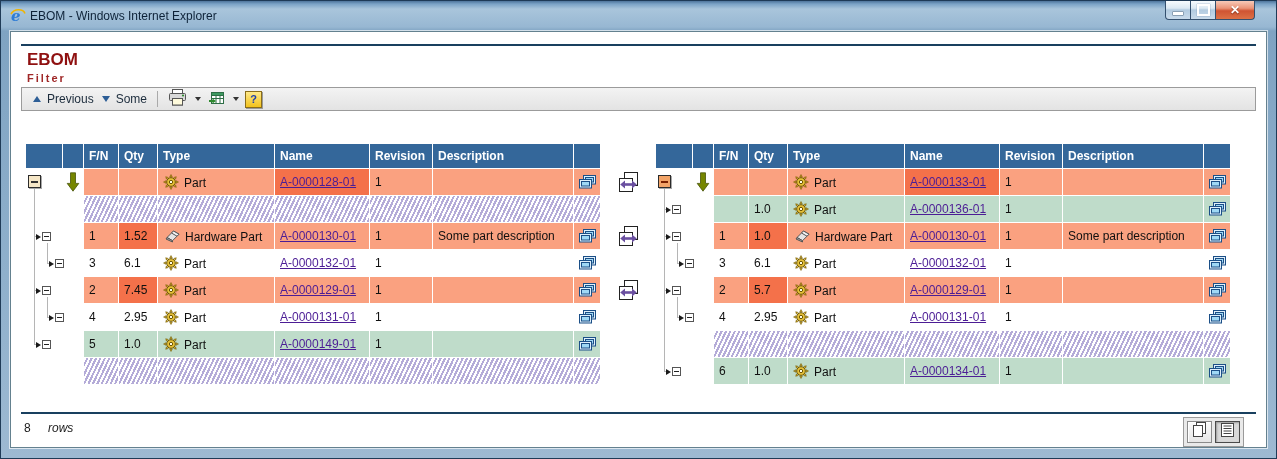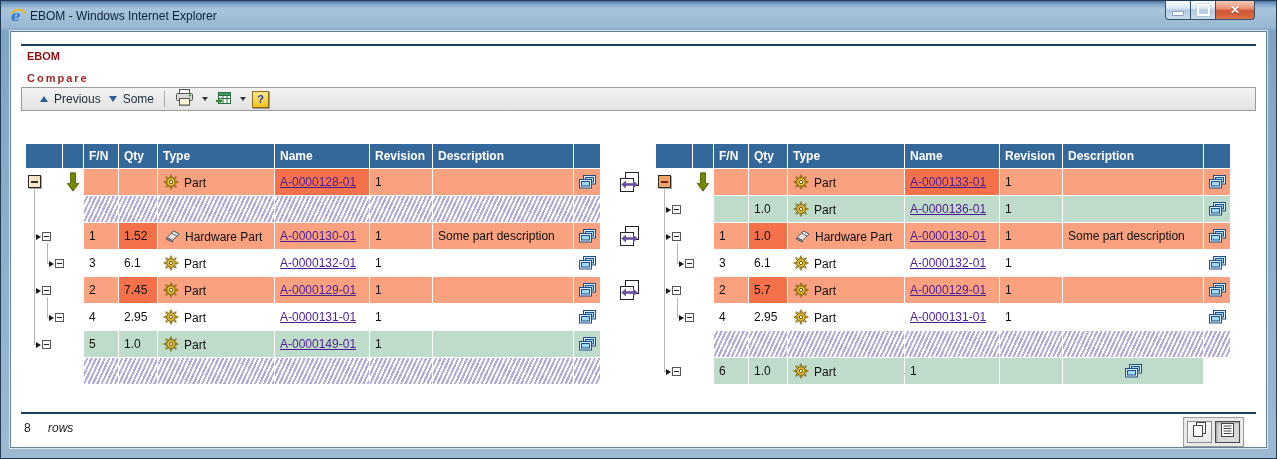--- a/index.html
+++ b/index.html
@@ -17,38 +17,38 @@
   .wbtn.close{width:39px;border-left:none;border-radius:0 0 4px 0;background:linear-gradient(#f7cab8,#ea9478 40%,#d05432 55%,#dd7146);}
   .g-min{width:10px;height:3px;background:#fff;border:1px solid #8aa0b4;margin-top:7px;border-radius:1px;}
   .g-max{width:9px;height:8px;border:2px solid #fff;box-shadow:0 0 1px #5a7a9a;background:transparent;}
   .g-close{color:#fff;font-weight:bold;font-size:12px;text-shadow:0 1px 1px #7e2d14;line-height:1;}
   
   .content{position:absolute;left:9px;right:9px;top:30px;bottom:10px;background:#fff;
     border:1px solid #64818f;box-shadow:0 0 0 1px rgba(255,255,255,.65);}
   .rule{position:absolute;left:10px;right:10px;height:2px;background:#19405f;}
   .rule.top{top:12px;}
   .rule.bottom{top:380px;}
-  .page-title{position:absolute;left:16px;top:18px;font-size:11px;font-weight:bold;color:#8f1010;}
+  .page-title{position:absolute;left:16px;top:18px;font-size:17px;font-weight:bold;color:#8f1010;}
   .page-subtitle{position:absolute;left:16px;top:40px;font-size:11px;font-weight:bold;letter-spacing:2px;color:#a02828;}
   .toolbar,.filterbar{position:absolute;left:10px;right:10px;height:22px;background:linear-gradient(#f3f3f3,#e3e3e3);
-    border:1px solid #9b9b9b;display:flex;align-items:center;padding:0 14px;box-sizing:content-box;}
+    border:1px solid #9b9b9b;display:flex;align-items:center;padding:0 7px;box-sizing:content-box;}
   .toolbar{top:55px;}
   .filterbar{top:80px;gap:7px;}
   .tbtn{display:flex;align-items:center;gap:6px;font-size:12px;color:#1c2c3c;padding:2px 4px;cursor:default;}
   .tri-up{width:0;height:0;border-left:4px solid transparent;border-right:4px solid transparent;border-bottom:6px solid #2d5e96;}
   .tri-down{width:0;height:0;border-left:4px solid transparent;border-right:4px solid transparent;border-top:6px solid #2d5e96;}
   .dd{width:0;height:0;border-left:3px solid transparent;border-right:3px solid transparent;border-top:4px solid #333;margin:0 4px;}
   .tsep{width:1px;height:16px;background:#aaa;margin:0 6px;}
   .helpbtn{width:15px;height:15px;background:linear-gradient(#ffe98a,#f2c21c);border:1px solid #8a6d1a;box-shadow:1px 1px 0 #9a9a9a;
     color:#1f3fae;font-weight:bold;font-size:11px;display:flex;align-items:center;justify-content:center;margin-left:2px;}
   .selectbox{width:142px;height:18px;border:1px solid #7b9ebd;background:#fff;display:flex;align-items:center;
     justify-content:space-between;padding:0 2px 0 5px;font-size:12px;color:#111;}
   .filter-label{font-size:12px;color:#1c2c3c;}
   
-  .tables{position:absolute;left:0;top:112px;right:0;height:246px;text-align:right;}
+  .tables{position:absolute;left:0;top:112px;right:0;height:246px;}
   .bomtable{position:absolute;top:0;width:574px;}
   .grid-row{display:grid;grid-template-columns:36px 20px 34px 38px 116px 94px 62px 140px 26px;column-gap:1px;height:26px;margin-bottom:1px;}
   .grid-row.hdr{height:24px;}
   .th{background:#34679a;color:#fff;font-weight:bold;font-size:12px;display:flex;align-items:center;padding:0 5px;overflow:hidden;white-space:nowrap;}
   .cell{display:flex;align-items:center;padding:0 5px;font-size:12px;color:#101010;overflow:visible;white-space:nowrap;}
   .c-print{justify-content:center;padding:0;}
   .bg-orange{background:#faa180;}
   .bg-green{background:#bfdcca;}
   .bg-white{background:#fff;}
   .bg-hl{background:#f4714a;}
@@ -101,21 +101,21 @@
         </div>
       <div class="wbtn close">
           <span class="g-close">✕</span>
         </div>
     </div>
   </div>
 
   <div class="content">
     <div class="rule top"></div>
     <div class="page-title">EBOM</div>
-    <div class="page-subtitle">Compare</div>
+    <div class="page-subtitle">Filter</div>
 
     <div class="toolbar">
       <div class="tbtn">
         <span class="tri-up"></span>
         <span>Previous</span>
       </div>
       <div class="tbtn">
         <span class="tri-down"></span>
         <span>Some</span>
       </div>
@@ -633,20 +633,23 @@
             <div class="cell c-type bg-green">
               <span class="ticon">
                 <svg width="16" height="16" viewBox="0 0 16 16">
                   <path d="M8 0.5l1.3 2.3h-2.6zM8 15.5l1.3-2.3h-2.6zM0.5 8l2.3-1.3v2.6zM15.5 8l-2.3-1.3v2.6zM2.7 2.7l2.5.7-1.8 1.8zM13.3 13.3l-2.5-.7 1.8-1.8zM13.3 2.7l-.7 2.5-1.8-1.8zM2.7 13.3l.7-2.5 1.8 1.8z" fill="#c49a14" stroke="#6b5500" stroke-width="0.5"></path>
                   <circle cx="8" cy="8" r="4.3" fill="#e9c33a" stroke="#6b5500"></circle>
                   <circle cx="8" cy="8" r="1.7" fill="#fffbe8" stroke="#6b5500"></circle>
                 </svg>
               </span>
               <span class="tlabel">Part</span>
             </div>
+            <div class="cell c-name bg-green">
+              <a href="#">A-0000134-01</a>
+            </div>
             <div class="cell c-revision bg-green">1</div>
             <div class="cell c-description bg-green"></div>
             <div class="cell c-print bg-green">
               <span class="picon">
                 <svg width="17" height="14" viewBox="0 0 17 14">
                   <rect x="4.5" y="0.5" width="12" height="8.5" fill="#dff0fb" stroke="#1b4f87"></rect>
                   <rect x="6.5" y="2.5" width="8" height="4.5" fill="#9fd8f5" stroke="#1b4f87"></rect>
                   <rect x="0.5" y="4.5" width="12" height="8.5" fill="#dff0fb" stroke="#1b4f87"></rect>
                   <rect x="2.5" y="6.5" width="8" height="4.5" fill="#9fd8f5" stroke="#1b4f87"></rect>
                 </svg>

